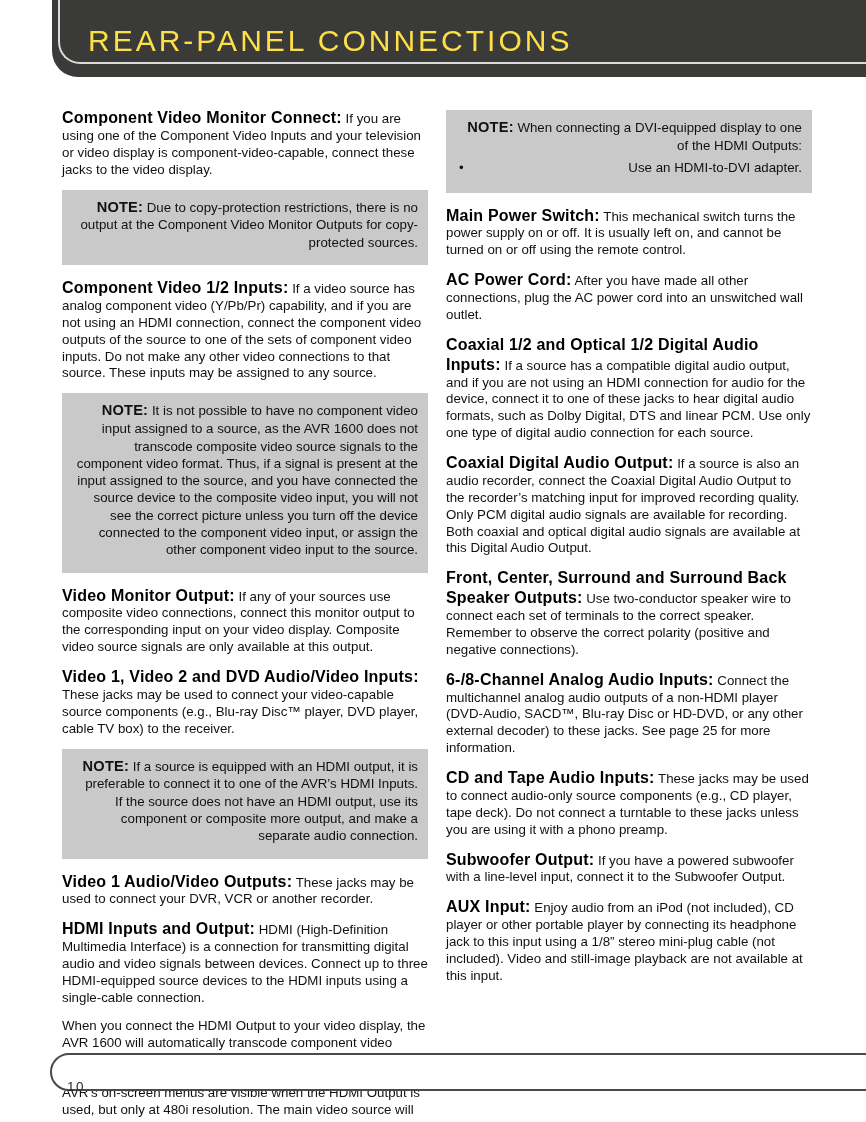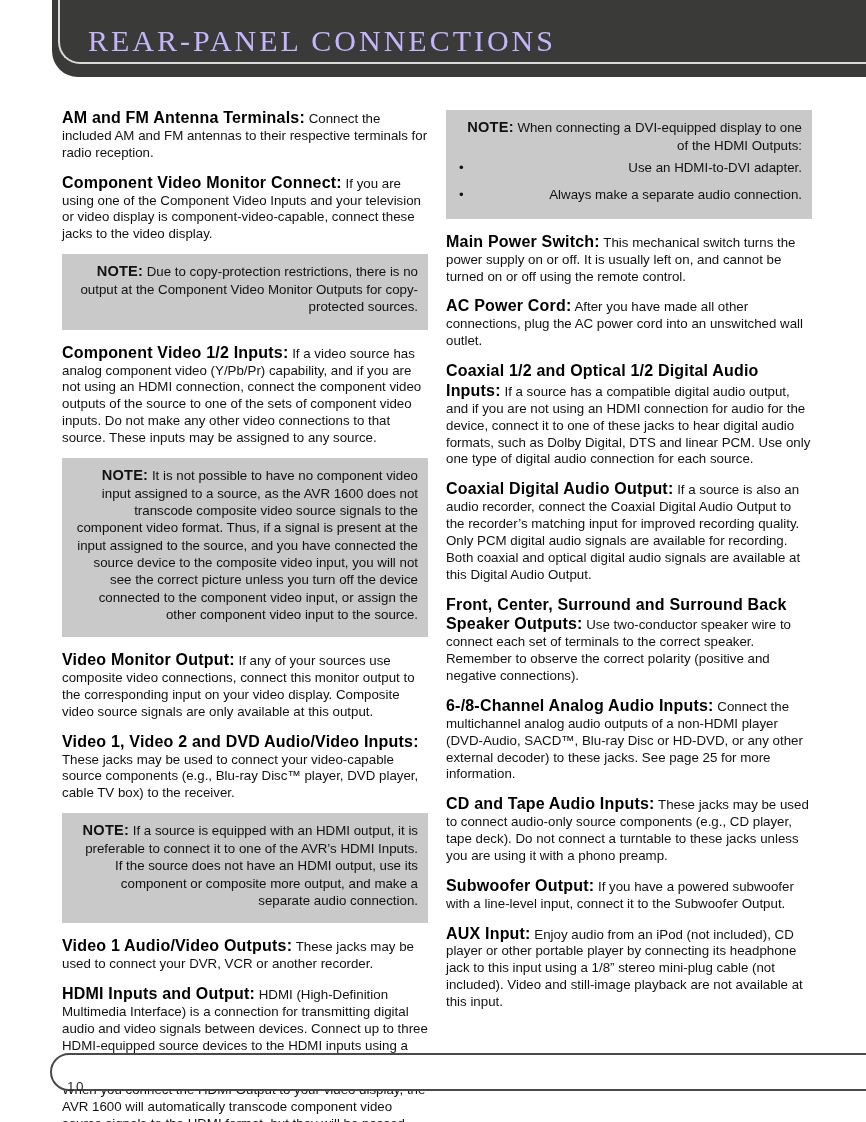--- a/index.html
+++ b/index.html
@@ -20,26 +20,25 @@
   }
   .band-line {
     position: absolute; left: 6px; right: 0; top: -14px; bottom: 13px;
     border-left: 2px solid #dadada;
     border-bottom: 2px solid #dadada;
     border-bottom-left-radius: 22px;
     pointer-events: none;
   }
   .page-title {
     position: absolute; left: 36px; top: 24px;
-    color: #c4b5fd;
+    color: #fde047;
     font-size: 30px;
     font-weight: 400;
     letter-spacing: 3px;
     white-space: nowrap;
-    font-family: Liberation Serif, serif;
   }
 
   
   .content {
     position: absolute; top: 108px; left: 62px; right: 54px;
     display: flex; gap: 18px;
   }
   .col { flex: 1; min-width: 0; }
 
   .sec {
@@ -93,21 +92,20 @@
 </head>
 <body>
 
 <div class="band">
   <div class="band-line"></div>
   <div class="page-title">REAR-PANEL CONNECTIONS</div>
 </div>
 
 <div class="content">
   <div class="col">
-      <p class="sec"><b class="h">AM and FM Antenna Terminals:</b> <span>Connect the included AM and FM antennas to their respective terminals for radio reception.</span></p>
       <p class="sec"><b class="h">Component Video Monitor Connect:</b> <span>If you are using one of the Component Video Inputs and your television or video display is component-video-capable, connect these jacks to the video display.</span></p>
       <div class="note">
         <p class="note-p"><b>NOTE:</b> <span>Due to copy-protection restrictions, there is no output at the Component Video Monitor Outputs for copy-protected sources.</span></p>
       </div>
       <p class="sec"><b class="h">Component Video 1/2 Inputs:</b> <span>If a video source has analog component video (Y/Pb/Pr) capability, and if you are not using an HDMI connection, connect the component video outputs of the source to one of the sets of component video inputs. Do not make any other video connections to that source. These inputs may be assigned to any source.</span></p>
       <div class="note">
         <p class="note-p"><b>NOTE:</b> <span>It is not possible to have no component video input assigned to a source, as the AVR 1600 does not transcode composite video source signals to the component video format. Thus, if a signal is present at the input assigned to the source, and you have connected the source device to the composite video input, you will not see the correct picture unless you turn off the device connected to the component video input, or assign the other component video input to the source.</span></p>
       </div>
       <p class="sec"><b class="h">Video Monitor Output:</b> <span>If any of your sources use composite video connections, connect this monitor output to the corresponding input on your video display. Composite video source signals are only available at this output.</span></p>
       <p class="sec"><b class="h">Video 1, Video 2 and DVD Audio/Video Inputs:</b> <span>These jacks may be used to connect your video-capable source components (e.g., Blu-ray Disc™ player, DVD player, cable TV box) to the receiver.</span></p>
@@ -116,21 +114,20 @@
       </div>
       <p class="sec"><b class="h">Video 1 Audio/Video Outputs:</b> <span>These jacks may be used to connect your DVR, VCR or another recorder.</span></p>
       <p class="sec"><b class="h">HDMI Inputs and Output:</b> <span>HDMI (High-Definition Multimedia Interface) is a connection for transmitting digital audio and video signals between devices. Connect up to three HDMI-equipped source devices to the HDMI inputs using a single-cable connection.</span></p>
       <p class="para">When you connect the HDMI Output to your video display, the AVR 1600 will automatically transcode component video source signals to the HDMI format, but they will be passed through at the original resolution and will not be scaled. The AVR’s on-screen menus are visible when the HDMI Output is used, but only at 480i resolution. The main video source will not be visible.</p>
     </div>
   <div class="col">
       <div class="note">
         <p class="note-p"><b>NOTE:</b> <span>When connecting a DVI-equipped display to one of the HDMI Outputs:</span></p>
         <ul class="bullets">
           <li>Use an HDMI-to-DVI adapter.</li>
-          <li>Always make a separate audio connection.</li>
         </ul>
       </div>
       <p class="sec"><b class="h">Main Power Switch:</b> <span>This mechanical switch turns the power supply on or off. It is usually left on, and cannot be turned on or off using the remote control.</span></p>
       <p class="sec"><b class="h">AC Power Cord:</b> <span>After you have made all other connections, plug the AC power cord into an unswitched wall outlet.</span></p>
       <p class="sec"><b class="h">Coaxial 1/2 and Optical 1/2 Digital Audio Inputs:</b> <span>If a source has a compatible digital audio output, and if you are not using an HDMI connection for audio for the device, connect it to one of these jacks to hear digital audio formats, such as Dolby Digital, DTS and linear PCM. Use only one type of digital audio connection for each source.</span></p>
       <p class="sec"><b class="h">Coaxial Digital Audio Output:</b> <span>If a source is also an audio recorder, connect the Coaxial Digital Audio Output to the recorder’s matching input for improved recording quality. Only PCM digital audio signals are available for recording. Both coaxial and optical digital audio signals are available at this Digital Audio Output.</span></p>
       <p class="sec"><b class="h">Front, Center, Surround and Surround Back Speaker Outputs:</b> <span>Use two-conductor speaker wire to connect each set of terminals to the correct speaker. Remember to observe the correct polarity (positive and negative connections).</span></p>
       <p class="sec"><b class="h">6-/8-Channel Analog Audio Inputs:</b> <span>Connect the multichannel analog audio outputs of a non-HDMI player (DVD-Audio, SACD™, Blu-ray Disc or HD-DVD, or any other external decoder) to these jacks. See page 25 for more information.</span></p>
       <p class="sec"><b class="h">CD and Tape Audio Inputs:</b> <span>These jacks may be used to connect audio-only source components (e.g., CD player, tape deck). Do not connect a turntable to these jacks unless you are using it with a phono preamp.</span></p>
       <p class="sec"><b class="h">Subwoofer Output:</b> <span>If you have a powered subwoofer with a line-level input, connect it to the Subwoofer Output.</span></p>

